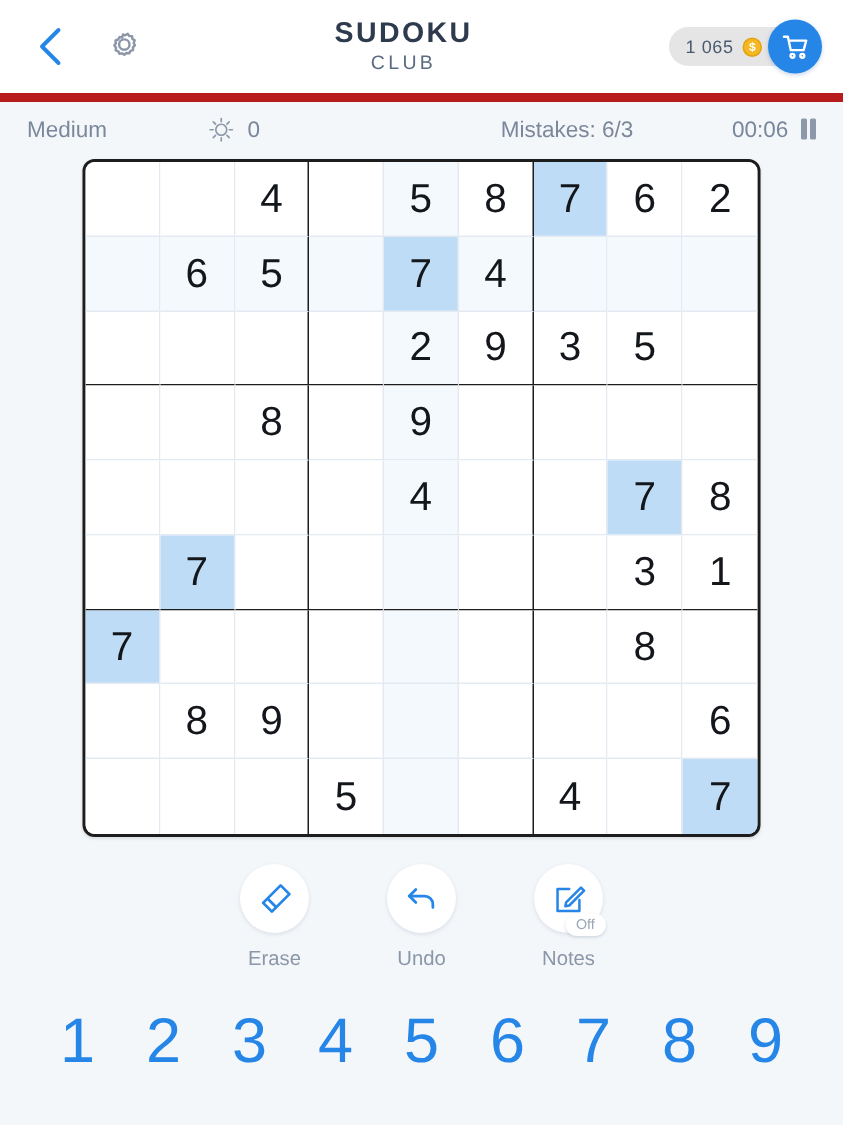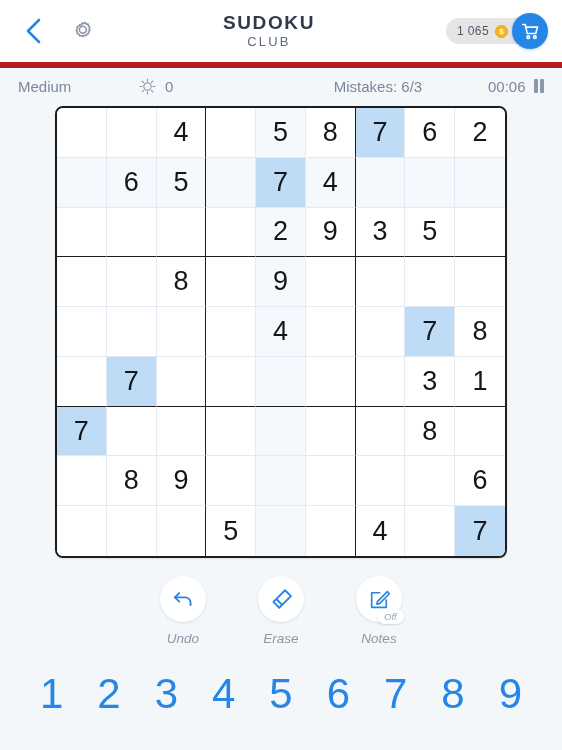--- a/index.html
+++ b/index.html
@@ -91,21 +91,21 @@
   .cell.r8 { border-bottom: none; }
   .cell.peer { background: #f3f9fd; }
   .cell.match { background: #bfdcf7; }
   .cell.selected { background: #bfdcf7; }
 
   
   .actions {
     flex: none; display: flex; justify-content: center;
     gap: 38px; padding-top: 18px;
   }
-  .action { width: 60px; display: flex; flex-direction: column; align-items: center; cursor: pointer; position: relative; font-style: italic; }
+  .action { width: 60px; display: flex; flex-direction: column; align-items: center; cursor: pointer; position: relative; }
   .action-circle {
     width: 46px; height: 46px; border-radius: 50%;
     background: #ffffff; display: flex; align-items: center; justify-content: center;
     box-shadow: 0 1px 3px rgba(120,140,170,.22);
   }
   .action-label { margin-top: 9px; font-size: 13.5px; color: #8b97a8; }
   .notes-toggle {
     position: absolute; top: 33px; left: 50%; transform: translateX(-2px);
     background: #ffffff; color: #9aa6b6;
     font-size: 9.5px; border-radius: 8px;
@@ -283,40 +283,40 @@
         <div class="cell r8 c6">4</div>
         <div class="cell r8 c7"></div>
         <div class="cell r8 c8 match">7</div>
       </div>
   </div>
 
   <div class="actions">
 
     <div class="action">
       <div class="action-circle">
+        <svg width="28" height="28" viewBox="0 0 24 24">
+          <g fill="none" stroke="#2586e8" stroke-width="1.6" stroke-linejoin="round">
+            <path d="M15.5 4.5 L20.5 9.5 L10.5 19.5 L5.5 14.5 Z"></path>
+            <path d="M8 12 L13 17"></path>
+          </g>
+        </svg>
+      </div>
+      <div class="action-label">Erase</div>
+    </div>
+
+    <div class="action">
+      <div class="action-circle">
         <svg width="26" height="26" viewBox="0 0 24 24">
           <g fill="none" stroke="#2586e8" stroke-width="1.7" stroke-linecap="round" stroke-linejoin="round">
             <path d="M8.5 6.5 L4.5 10.5 L8.5 14.5"></path>
             <path d="M4.5 10.5 H14 a5 5 0 0 1 5 5 v2"></path>
           </g>
         </svg>
       </div>
       <div class="action-label">Undo</div>
-    </div>
-
-    <div class="action">
-      <div class="action-circle">
-        <svg width="28" height="28" viewBox="0 0 24 24">
-          <g fill="none" stroke="#2586e8" stroke-width="1.6" stroke-linejoin="round">
-            <path d="M15.5 4.5 L20.5 9.5 L10.5 19.5 L5.5 14.5 Z"></path>
-            <path d="M8 12 L13 17"></path>
-          </g>
-        </svg>
-      </div>
-      <div class="action-label">Erase</div>
     </div>
 
     <div class="action">
       <div class="action-circle">
         <svg width="25" height="25" viewBox="0 0 24 24">
           <g fill="none" stroke="#2586e8" stroke-width="1.6" stroke-linecap="round" stroke-linejoin="round">
             <path d="M18.5 12.5 V19.5 H4.5 V5.5 H12"></path>
             <path d="M10 14 L19.5 4.5 L21.5 6.5 L12 16 L9.5 16.5 Z"></path>
           </g>
         </svg>

